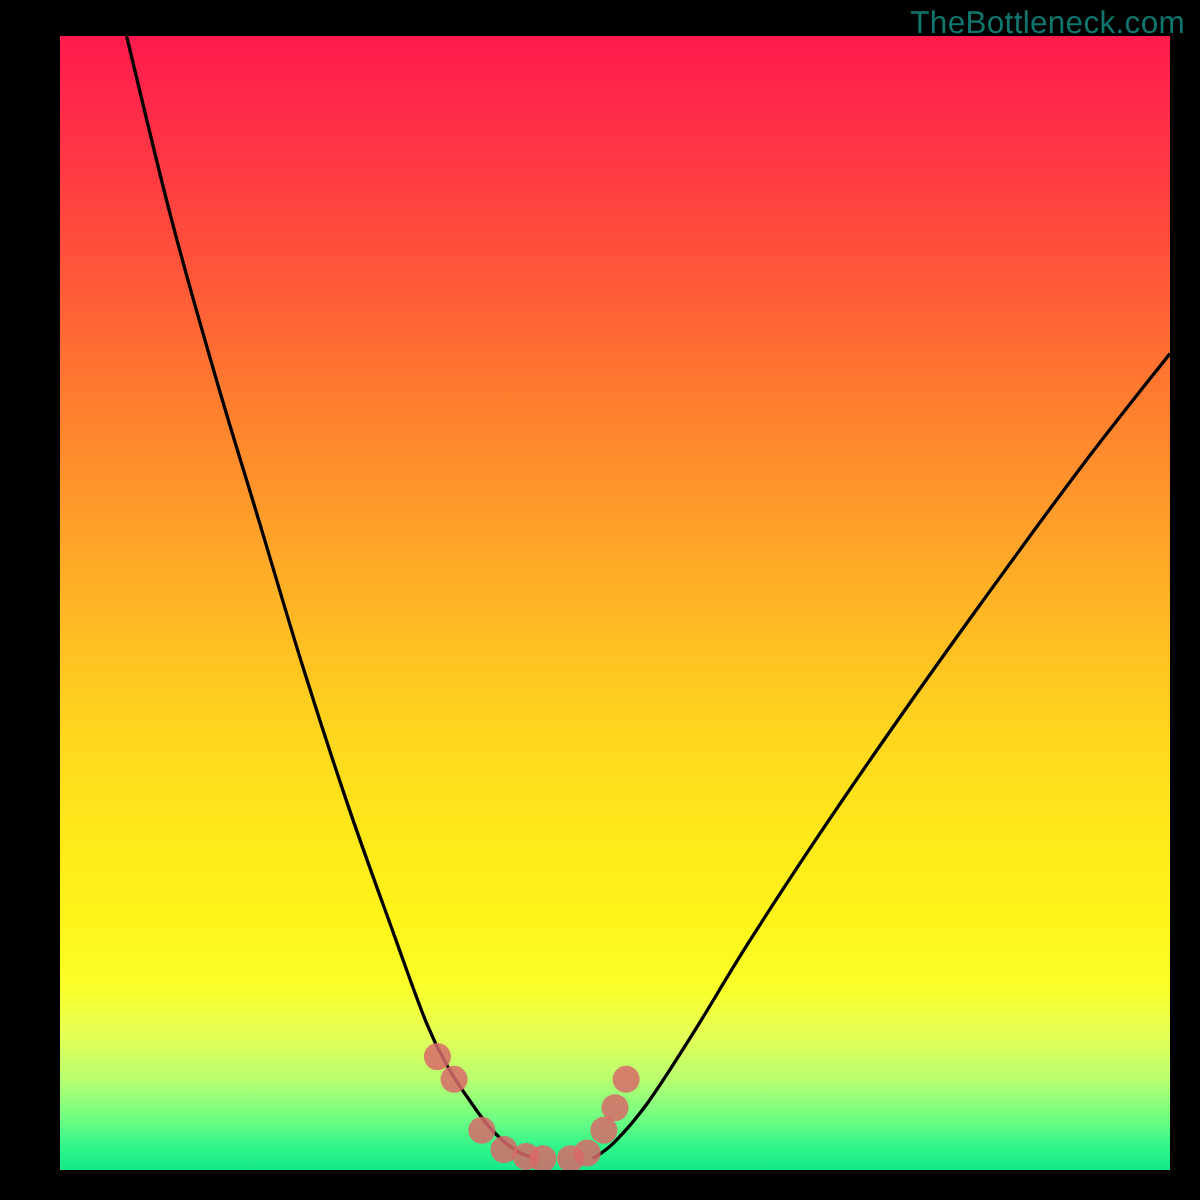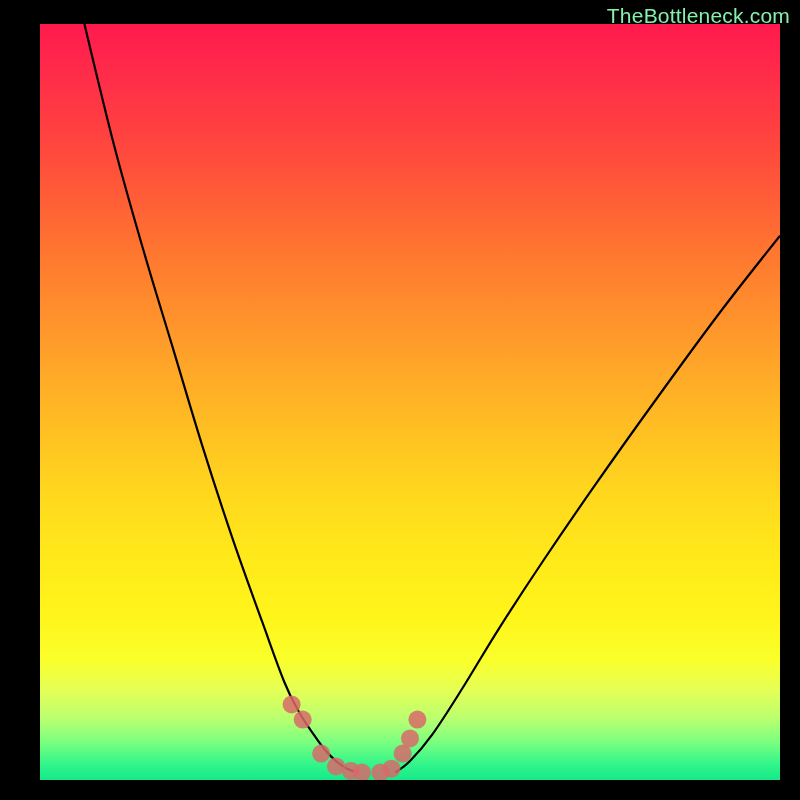--- a/index.html
+++ b/index.html
@@ -41,21 +41,21 @@
       #b8ff70 92%,
       #7aff80 95%,
       #30f58a 98%,
       #15e98a 100%
     );
   }
   .watermark {
     position: absolute;
     top: 4px;
     right: 10px;
-    color: #86efac;
+    color: #0f766e;
     font-size: 21px;
     font-weight: 500;
     letter-spacing: 0.2px;
     user-select: none;
   }
   svg.curves {
     position: absolute;
     left: 0;
     top: 0;
     width: 740px;

